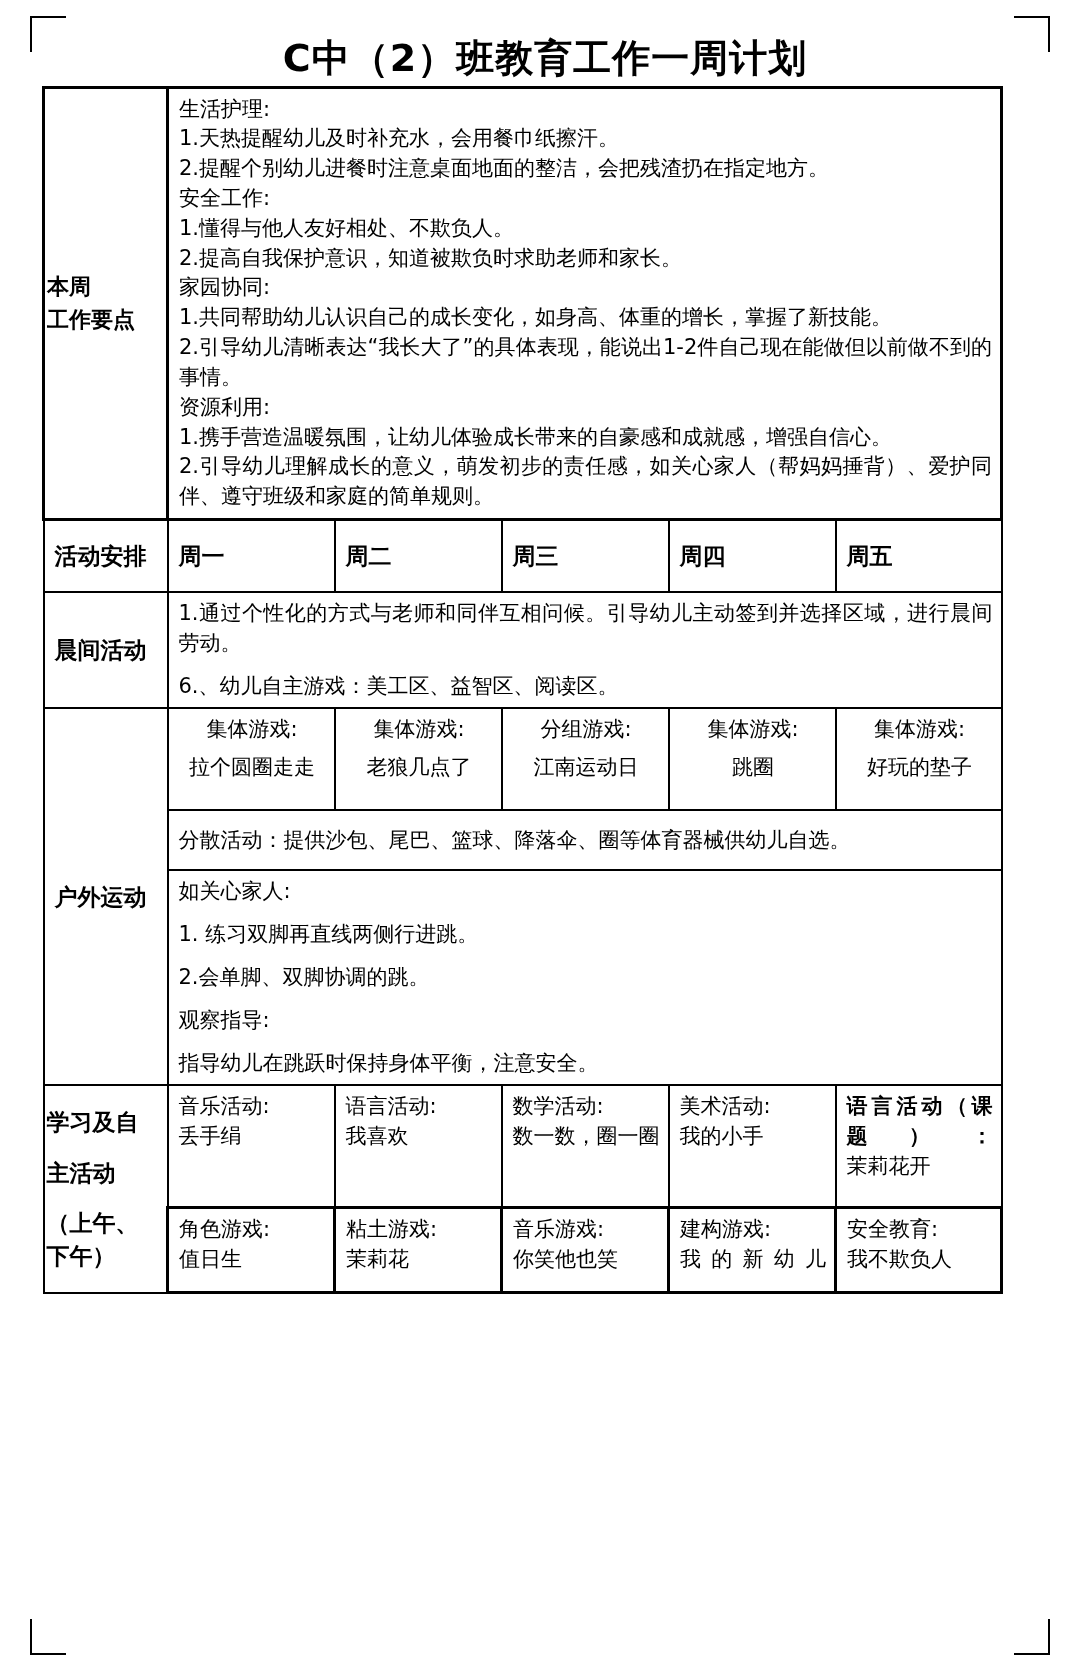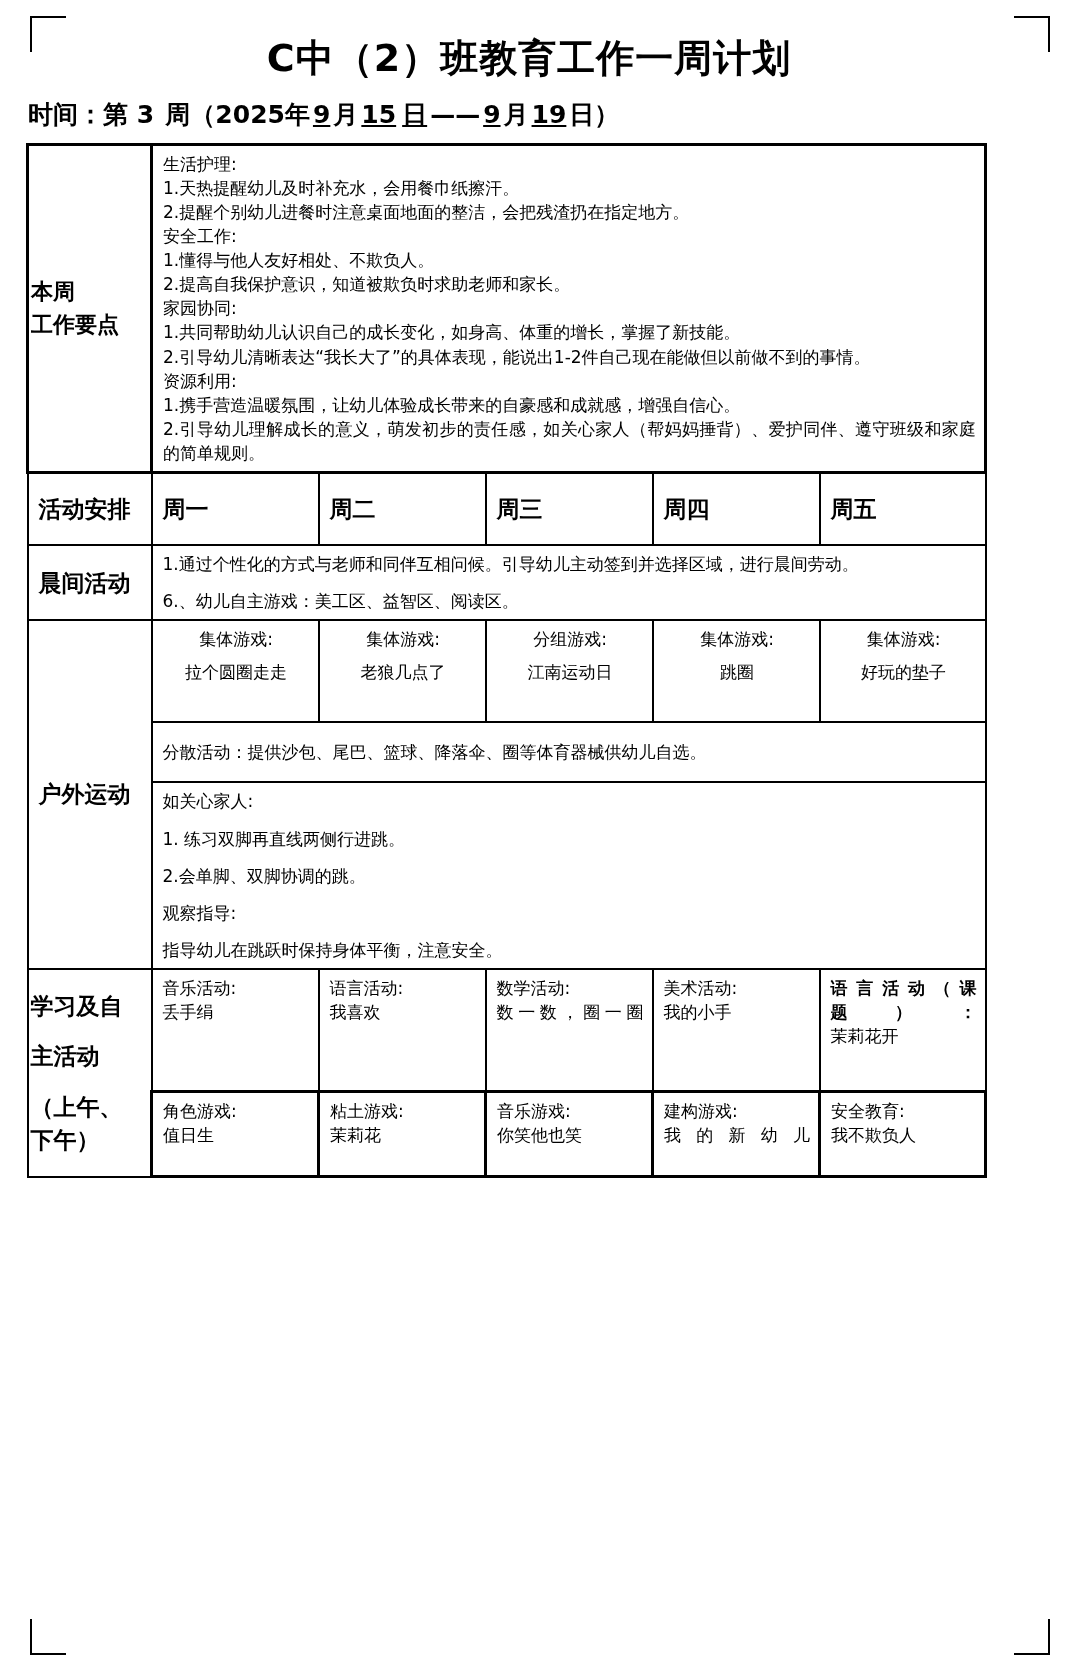--- a/index.html
+++ b/index.html
@@ -27,21 +27,21 @@
     width: 34px;
     height: 34px;
   }
   .crop.tl { top: 16px; left: 30px; border-width: 2px 0 0 2px; }
   .crop.tr { top: 16px; right: 30px; border-width: 2px 2px 0 0; }
   .crop.bl { bottom: 16px; left: 30px; border-width: 0 0 2px 2px; }
   .crop.br { bottom: 16px; right: 30px; border-width: 0 2px 2px 0; }
 
   .doc {
     position: absolute;
-    left: 24px;
+    left: 40px;
     top: 36px;
     width: 1000px;
   }
   .title {
     text-align: center;
     font-size: 38px;
     font-weight: bold;
     letter-spacing: 1px;
     line-height: 1.2;
     margin: 0 0 4px 0;
@@ -68,21 +68,21 @@
   table.plan {
     border-collapse: collapse;
     width: 958px;
     margin-left: 2px;
     table-layout: fixed;
   }
   table.plan td {
     border: 2px solid #000;
     vertical-align: top;
     padding: 6px 8px 6px 10px;
-    font-size: 17px;
+    font-size: 21px;
     line-height: 1.42;
   }
   table.plan td.hd {
     text-align: left;
     vertical-align: middle;
     font-weight: bold;
     font-size: 22px;
     line-height: 1.5;
     padding: 6px 2px;
   }
@@ -114,25 +114,20 @@
   <div class="crop tl"></div>
   <div class="crop tr"></div>
   <div class="crop bl"></div>
   <div class="crop br"></div>
 
   <div class="doc">
 
     <h1 class="title">C中（2）班教育工作一周计划</h1>
 
 
-    <div class="time-row">
-      <span>时间：第</span>
-      <span class="spread">3</span>
-      <span>周（2025年</span><span class="u">9</span><span>月</span><span class="u">15</span><span class="u">日</span><span>——</span><span class="u">9</span><span>月</span><span class="u">19</span><span>日）</span>
-    </div>
 
     <table class="plan">
       <colgroup>
         <col style="width:124px">
         <col style="width:167px">
         <col style="width:167px">
         <col style="width:167px">
         <col style="width:167px">
         <col style="width:166px">
       </colgroup>

